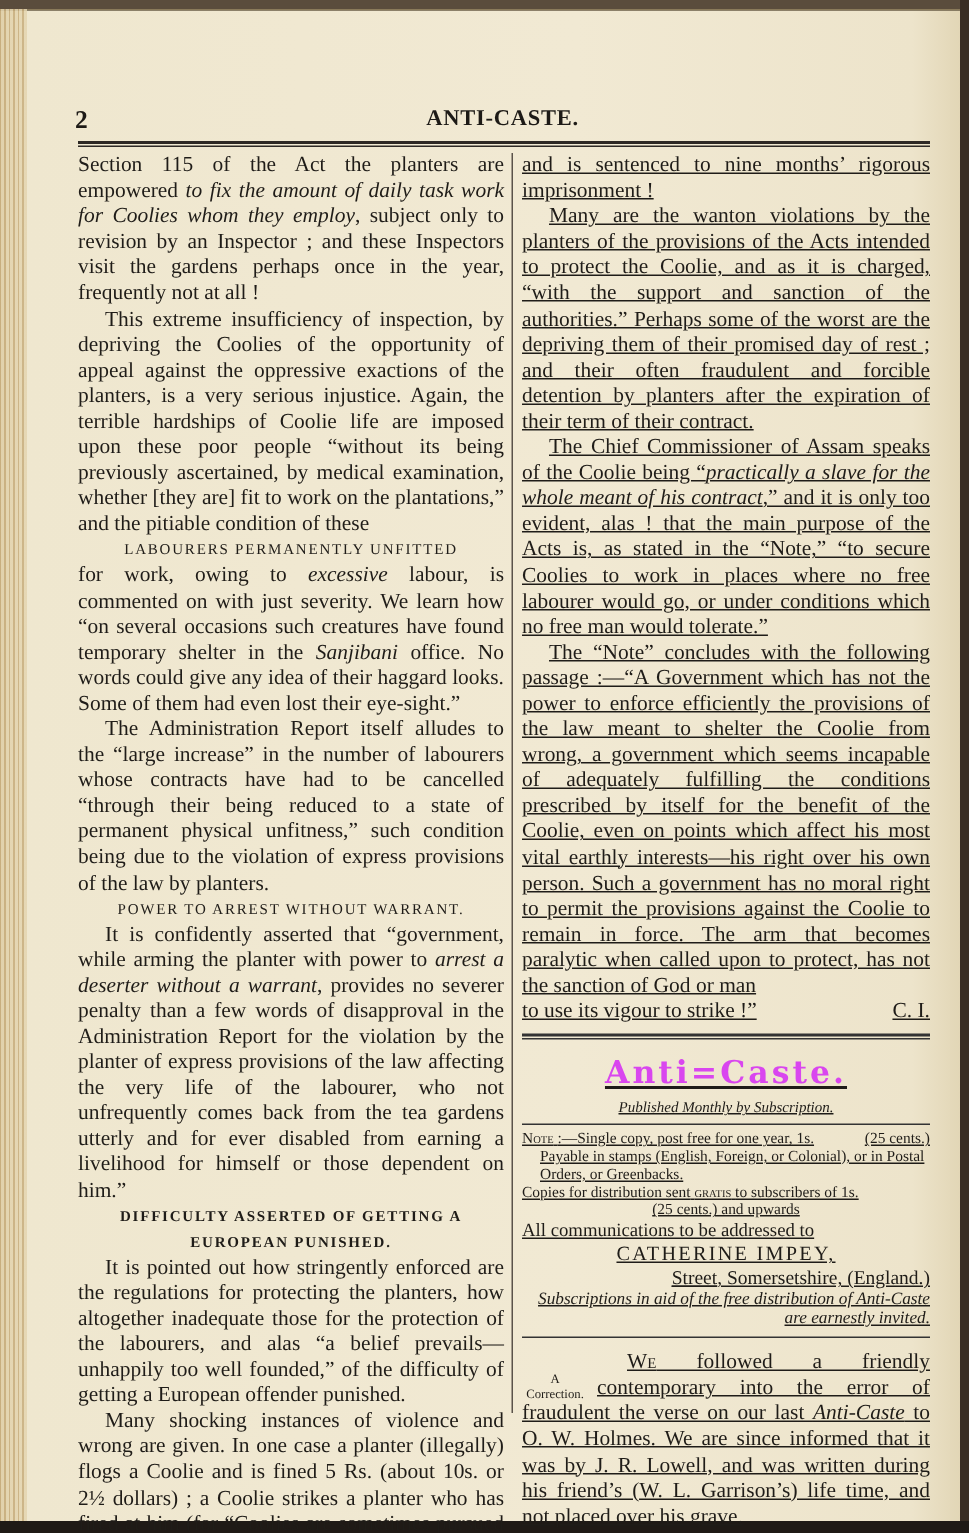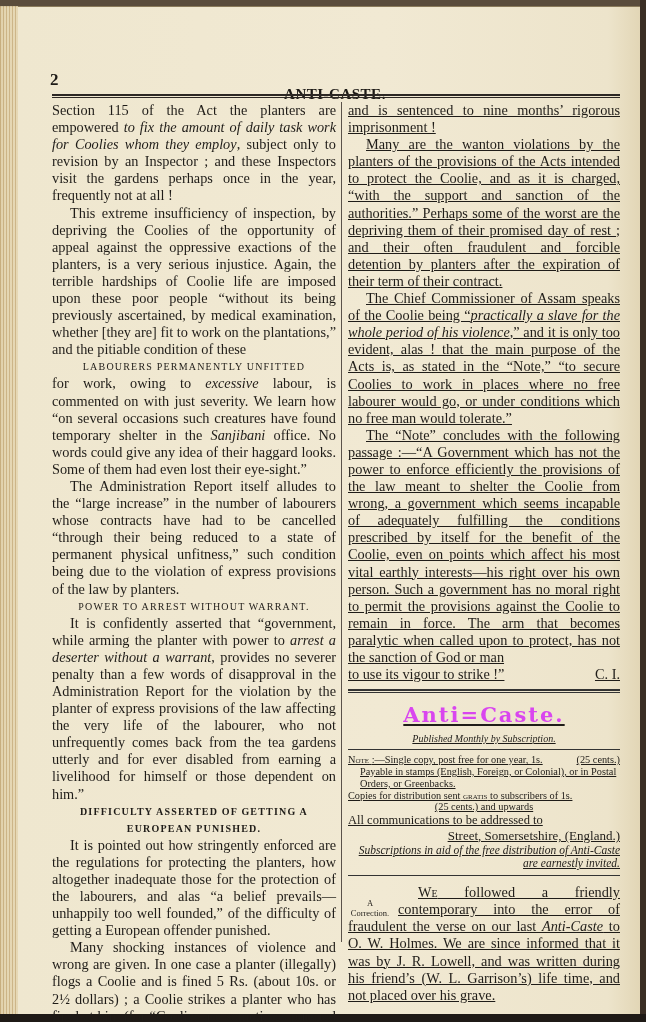--- a/index.html
+++ b/index.html
@@ -22,21 +22,21 @@
     position:absolute; right:0; top:0; width:6px; height:1022px; background:#3a2e24;
   }
   .top-dark { position:absolute; left:0; top:0; width:646px; height:6px; background:#5a4c3c; }
   .bottom-dark { position:absolute; left:0; bottom:0; width:646px; height:8px; background:#1f1a16; }
 
   .running-head {
     position:absolute; left:50px; top:70px; width:570px; height:22px;
     font-family:"Liberation Serif", serif; color:#1d1a16;
   }
   .page-num { position:absolute; left:0; top:0; font-size:17px; font-weight:bold; }
-  .journal-title { position:absolute; left:0; right:0; text-align:center; top:16px; font-size:15px; font-weight:bold; letter-spacing:0.5px; }
+  .journal-title { position:absolute; left:0; right:0; text-align:center; top:1px; font-size:15px; font-weight:bold; letter-spacing:0.5px; }
   .head-rule {
     position:absolute; left:52px; top:94px; width:568px; height:0;
     border-top:2px solid #2d2824; border-bottom:1px solid #2d2824; padding-top:1px;
   }
   .col {
     position:absolute; top:102px;
     font-family:"Liberation Serif", serif; font-size:14.3px; line-height:17.1px;
     color:#1f1c18; text-align:justify;
   }
   .col-left { left:52px; width:284px; }
@@ -100,41 +100,42 @@
   <p class="subhead">Power to arrest without warrant.</p>
   <p class="indent"><span>It is confidently asserted that “government, while arming the planter with power to </span><i>arrest a deserter without a warrant</i><span>, provides no severer penalty than a few words of disapproval in the Administration Report for the violation by the planter of express provisions of the law affecting the very life of the labourer, who not unfrequently comes back from the tea gardens utterly and for ever disabled from earning a livelihood for himself or those dependent on him.”</span></p>
   <p class="subhead bold">Difficulty asserted of getting a European punished.</p>
   <p class="indent">It is pointed out how stringently enforced are the regulations for protecting the planters, how altogether inadequate those for the protection of the labourers, and alas “a belief prevails—unhappily too well founded,” of the difficulty of getting a European offender punished.</p>
   <p class="indent">Many shocking instances of violence and wrong are given. In one case a planter (illegally) flogs a Coolie and is fined 5 Rs. (about 10s. or 2½ dollars) ; a Coolie strikes a planter who has fired at him (for “Coolies are sometimes pursued with loaded guns”)</p>
 </div>
 
 <div class="col col-right">
   <p>and is sentenced to nine months’ rigorous imprisonment !</p>
   <p class="indent">Many are the wanton violations by the planters of the provisions of the Acts intended to protect the Coolie, and as it is charged, “with the support and sanction of the authorities.” Perhaps some of the worst are the depriving them of their promised day of rest ; and their often fraudulent and forcible detention by planters after the expiration of their term of their contract.</p>
-  <p class="indent"><span>The Chief Commissioner of Assam speaks of the Coolie being “</span><i>practically a slave for the whole period of his violence</i><span>,” and it is only too evident, alas ! that the main purpose of the Acts is, as stated in the “Note,” “to secure Coolies to work in places where no free labourer would go, or under conditions which no free man would tolerate.”</span></p>
+  <p class="indent"><span>The Chief Commissioner of Assam speaks of the Coolie being “</span><i>practically a slave for the whole meant of his contract</i><span>,” and it is only too evident, alas ! that the main purpose of the Acts is, as stated in the “Note,” “to secure Coolies to work in places where no free labourer would go, or under conditions which no free man would tolerate.”</span></p>
   <p class="indent">The “Note” concludes with the following passage :—“A Government which has not the power to enforce efficiently the provisions of the law meant to shelter the Coolie from wrong, a government which seems incapable of adequately fulfilling the conditions prescribed by itself for the benefit of the Coolie, even on points which affect his most vital earthly interests—his right over his own person. Such a government has no moral right to permit the provisions against the Coolie to remain in force. The arm that becomes paralytic when called upon to protect, has not the sanction of God or man</p>
   <div class="sig">
     <span>to use its vigour to strike !”</span>
     <span>C. I.</span>
   </div>
 
   <div class="rule2"></div>
   <div class="masthead">Anti=Caste.</div>
   <div class="tagline">Published Monthly by Subscription.</div>
   <div class="rule1"></div>
   <div class="terms">
     <div style="display:flex;justify-content:space-between;">
       <span><span class="smallcaps">Note</span> <span>:—Single copy, post free for one year, 1s.</span></span>
       <span>(25 cents.)</span>
     </div>
     <div class="hang">Payable in stamps (English, Foreign, or Colonial), or in Postal Orders, or Greenbacks.</div>
     <div><span>Copies for distribution sent</span> <span class="smallcaps">gratis</span> <span>to subscribers of 1s.</span></div>
     <div style="text-align:center">(25 cents.) and upwards</div>
   </div>
   <div style="font-size:12.5px;line-height:15px;">All communications to be addressed to</div>
+  <div class="addr-name">CATHERINE IMPEY,</div>
   <div class="addr-street"><u>Street</u><span>, Somersetshire, (England.)</span></div>
   <div class="invite">Subscriptions in aid of the free distribution of Anti-Caste are earnestly invited.</div>
   <div class="rule1" style="border-top:1.5px solid #333;margin:5px 0 8px;"></div>
 
   <div class="note-block">
     <div class="side-label" style="margin-top:14px;">
       <div>A</div>
       <div>Correction.</div>
     </div>
     <p class="note-text"><span class="smallcaps" style="padding-left:20px;">We</span><span> followed a friendly contemporary into the error of fraudulent the verse on our last </span><i>Anti-Caste</i><span> to O. W. Holmes. We are since informed that it was by J. R. Lowell, and was written during his friend’s (W. L. Garrison’s) life time, and not placed over his grave.</span></p>

